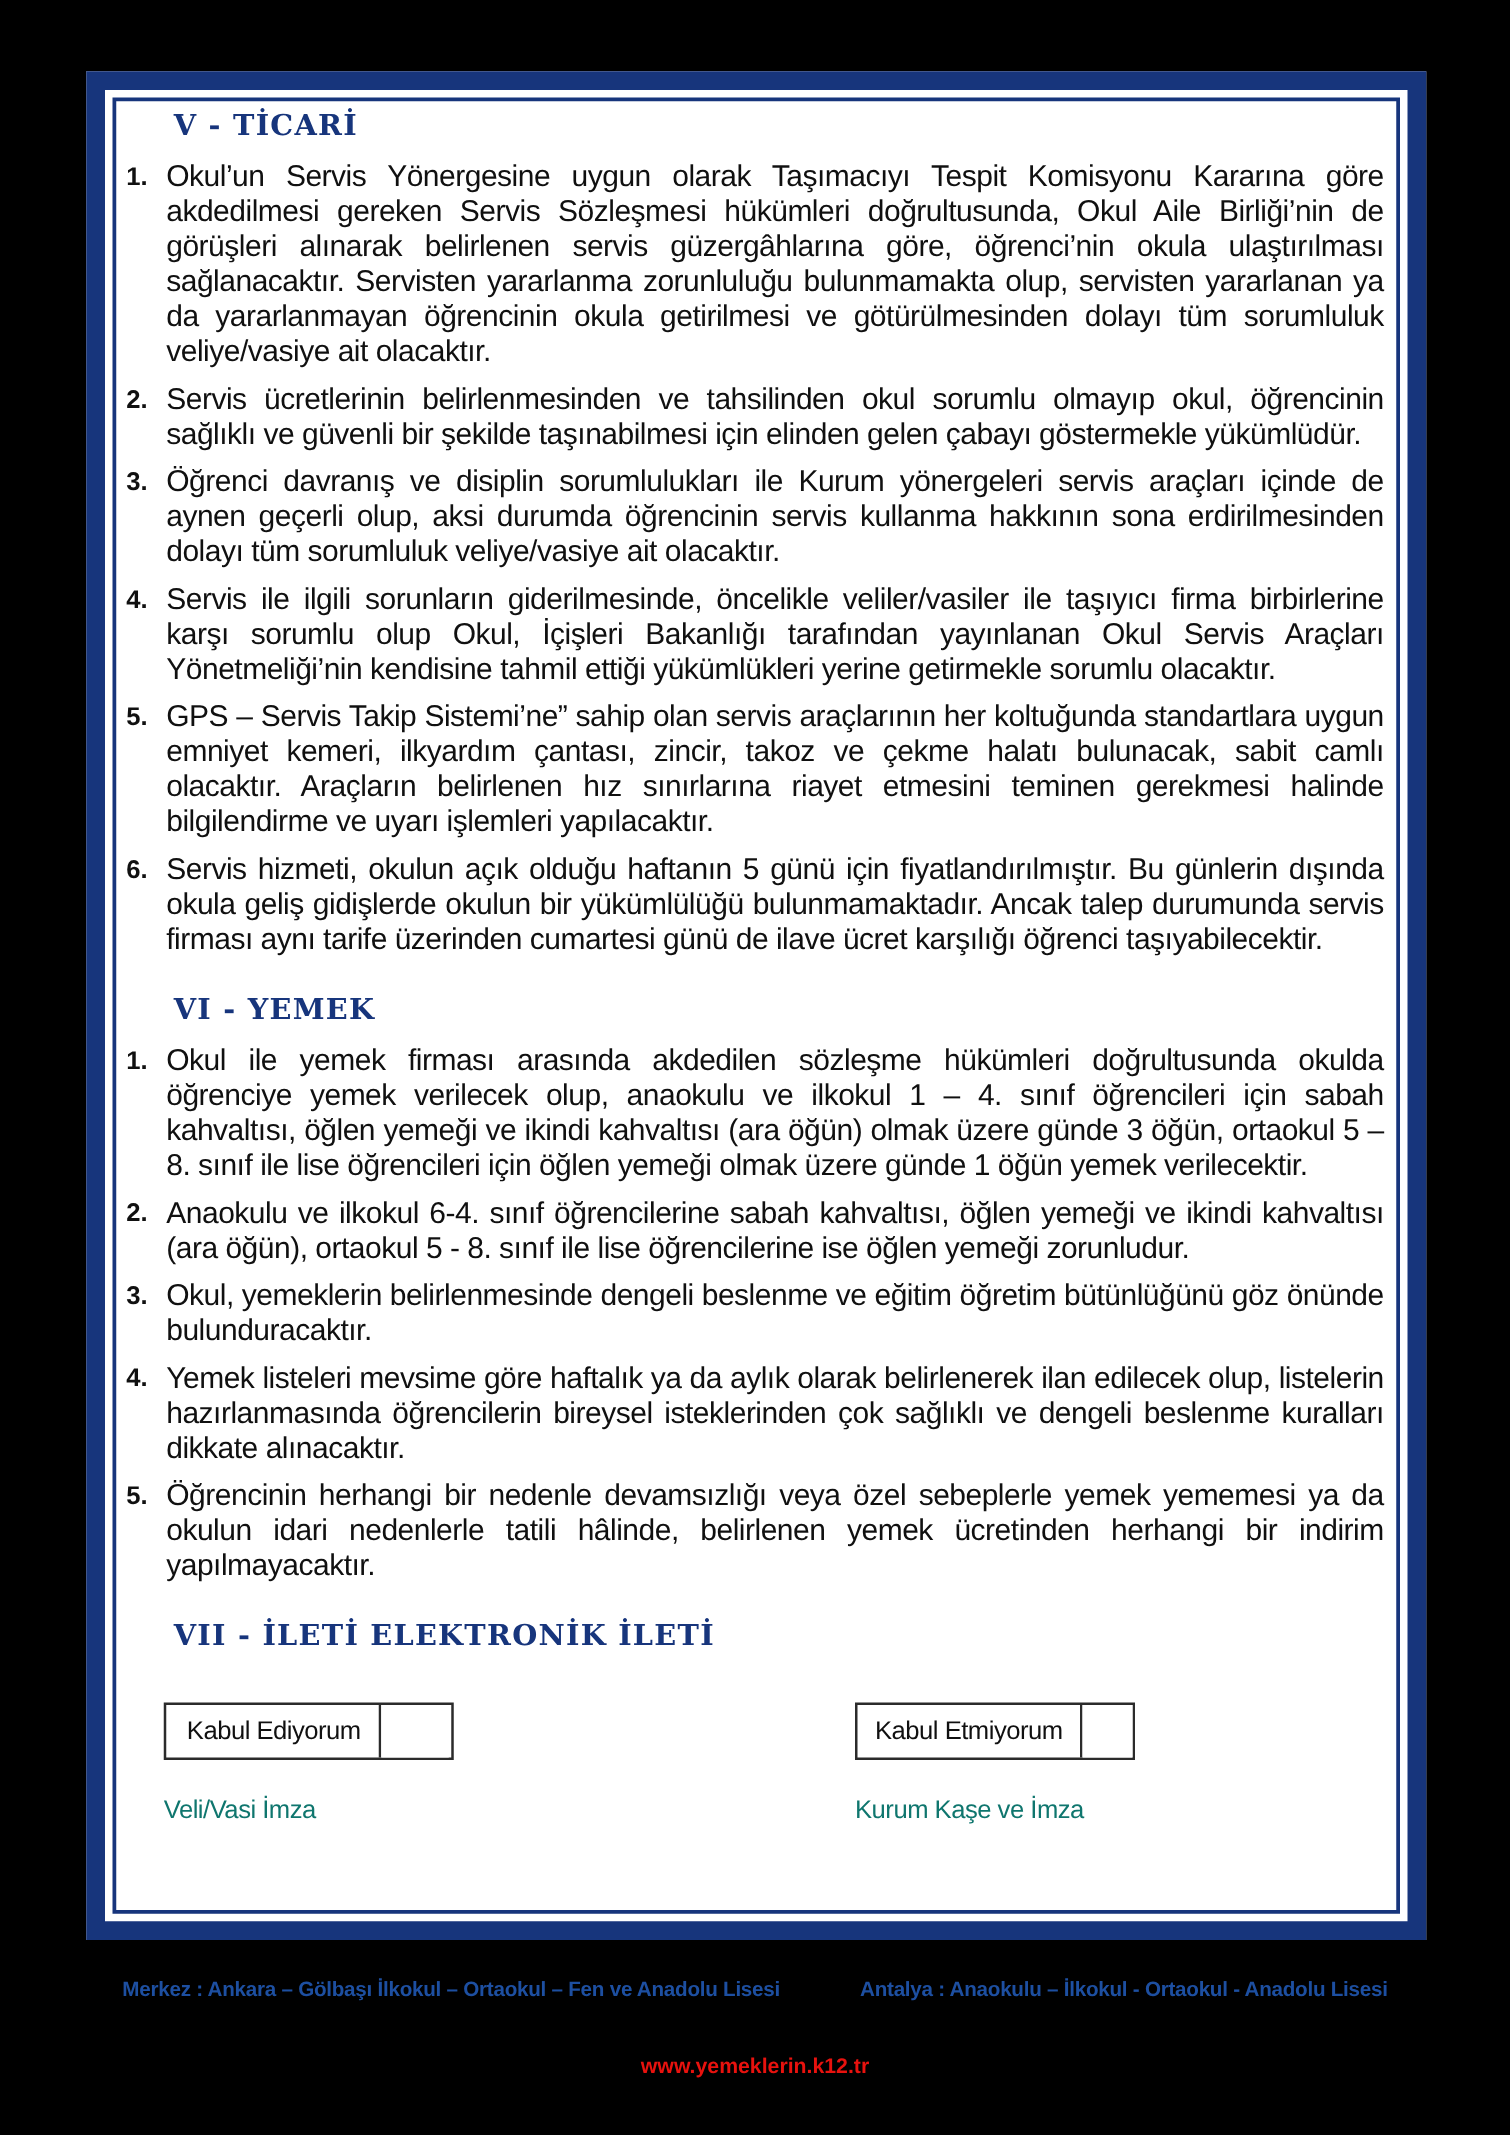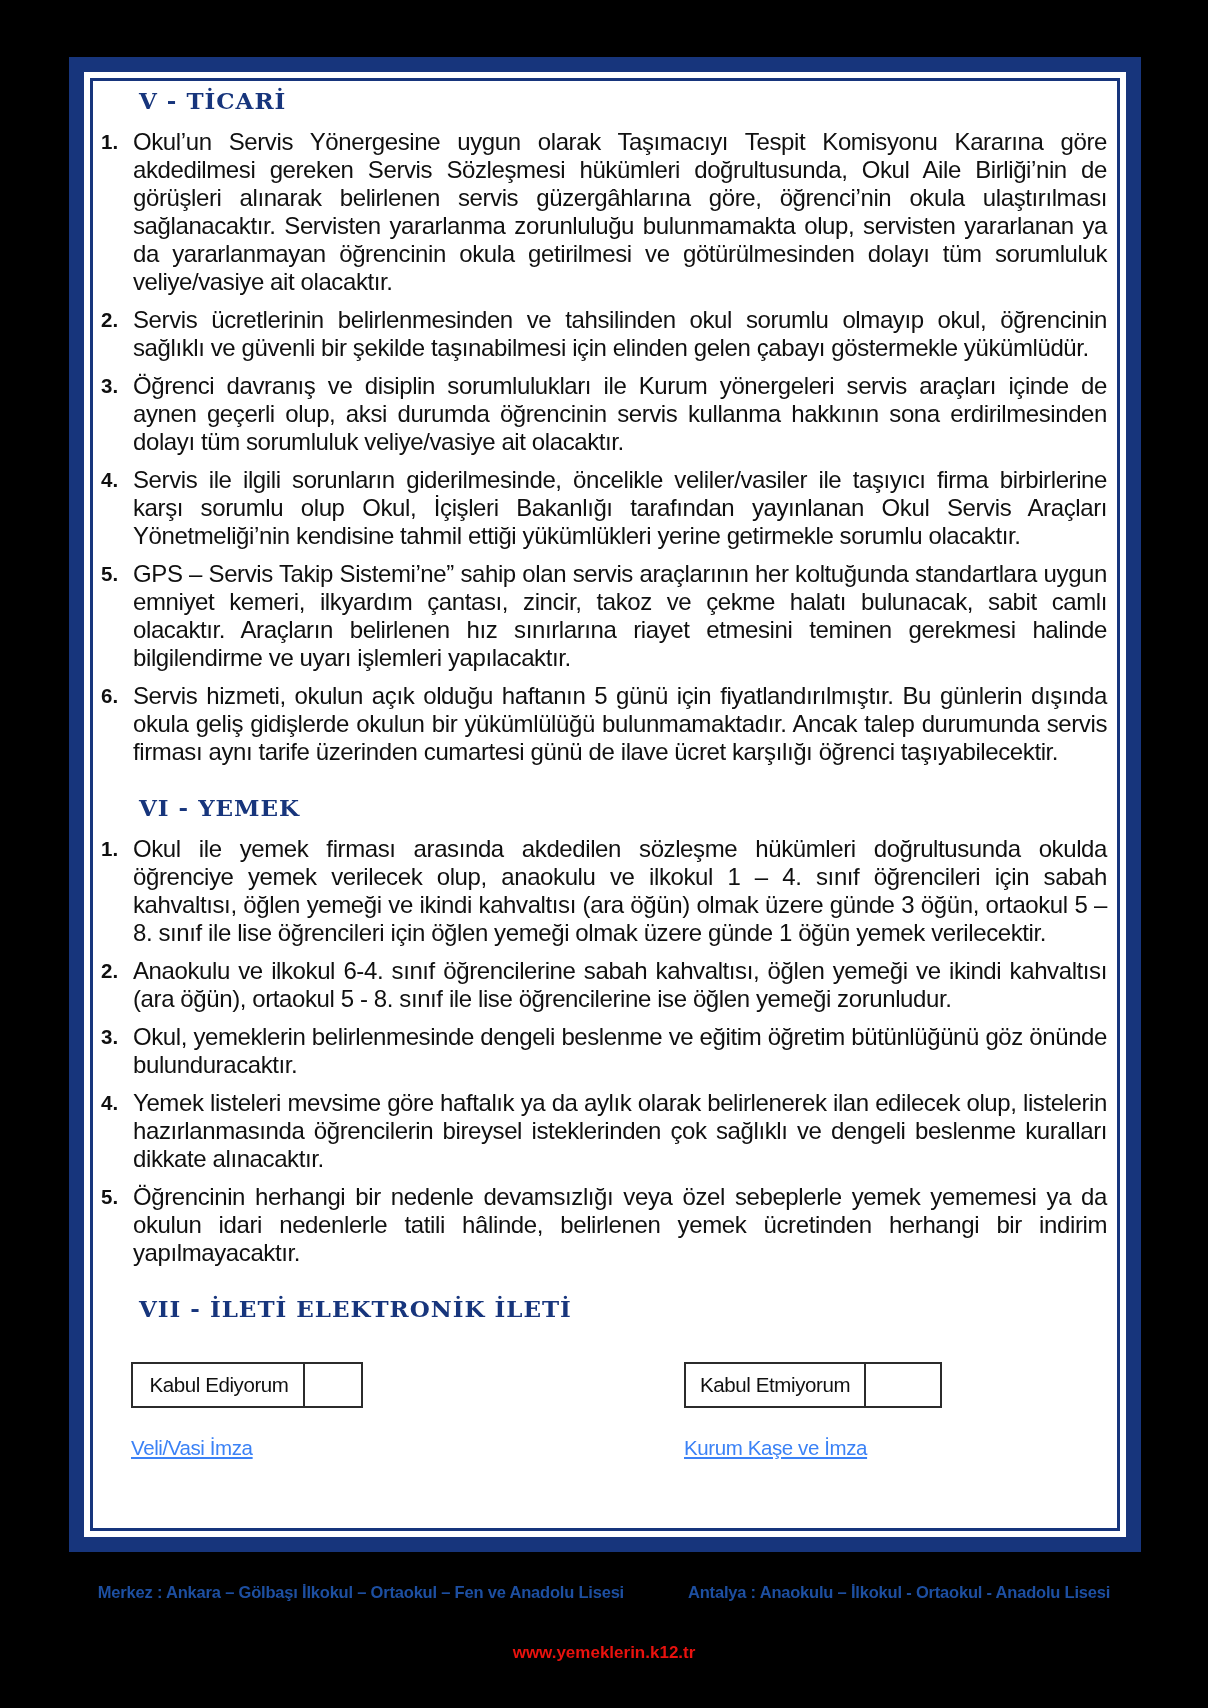--- a/index.html
+++ b/index.html
@@ -95,30 +95,29 @@
     letter-spacing: -0.4px;
     color: #101010;
     border-right: 2px solid #2b2b2b;
     white-space: nowrap;
   }
   .accept-box .accept-check {
     width: 54px;
     background: #ffffff;
   }
   .accept-box.left  { margin-left: 32px; width: 232px; justify-content: center; }
-  .accept-box.right { margin-left: 321px; width: 258px; }
+  .accept-box.right { margin-left: 321px; width: 224px; }
 
   
   .sig-row {
     display: flex;
     margin-top: 28px;
     font-size: 20.5px;
     letter-spacing: -0.4px;
-    color: #3b82f6;
-    text-decoration: underline;
+    color: #0f766e;
   }
   .sig-label.left  { margin-left: 32px; width: 232px; }
   .sig-label.right { margin-left: 321px; }
 
   
   .footer-campuses {
     position: absolute;
     left: 0; right: 0;
     top: 1583px;
     display: flex;

